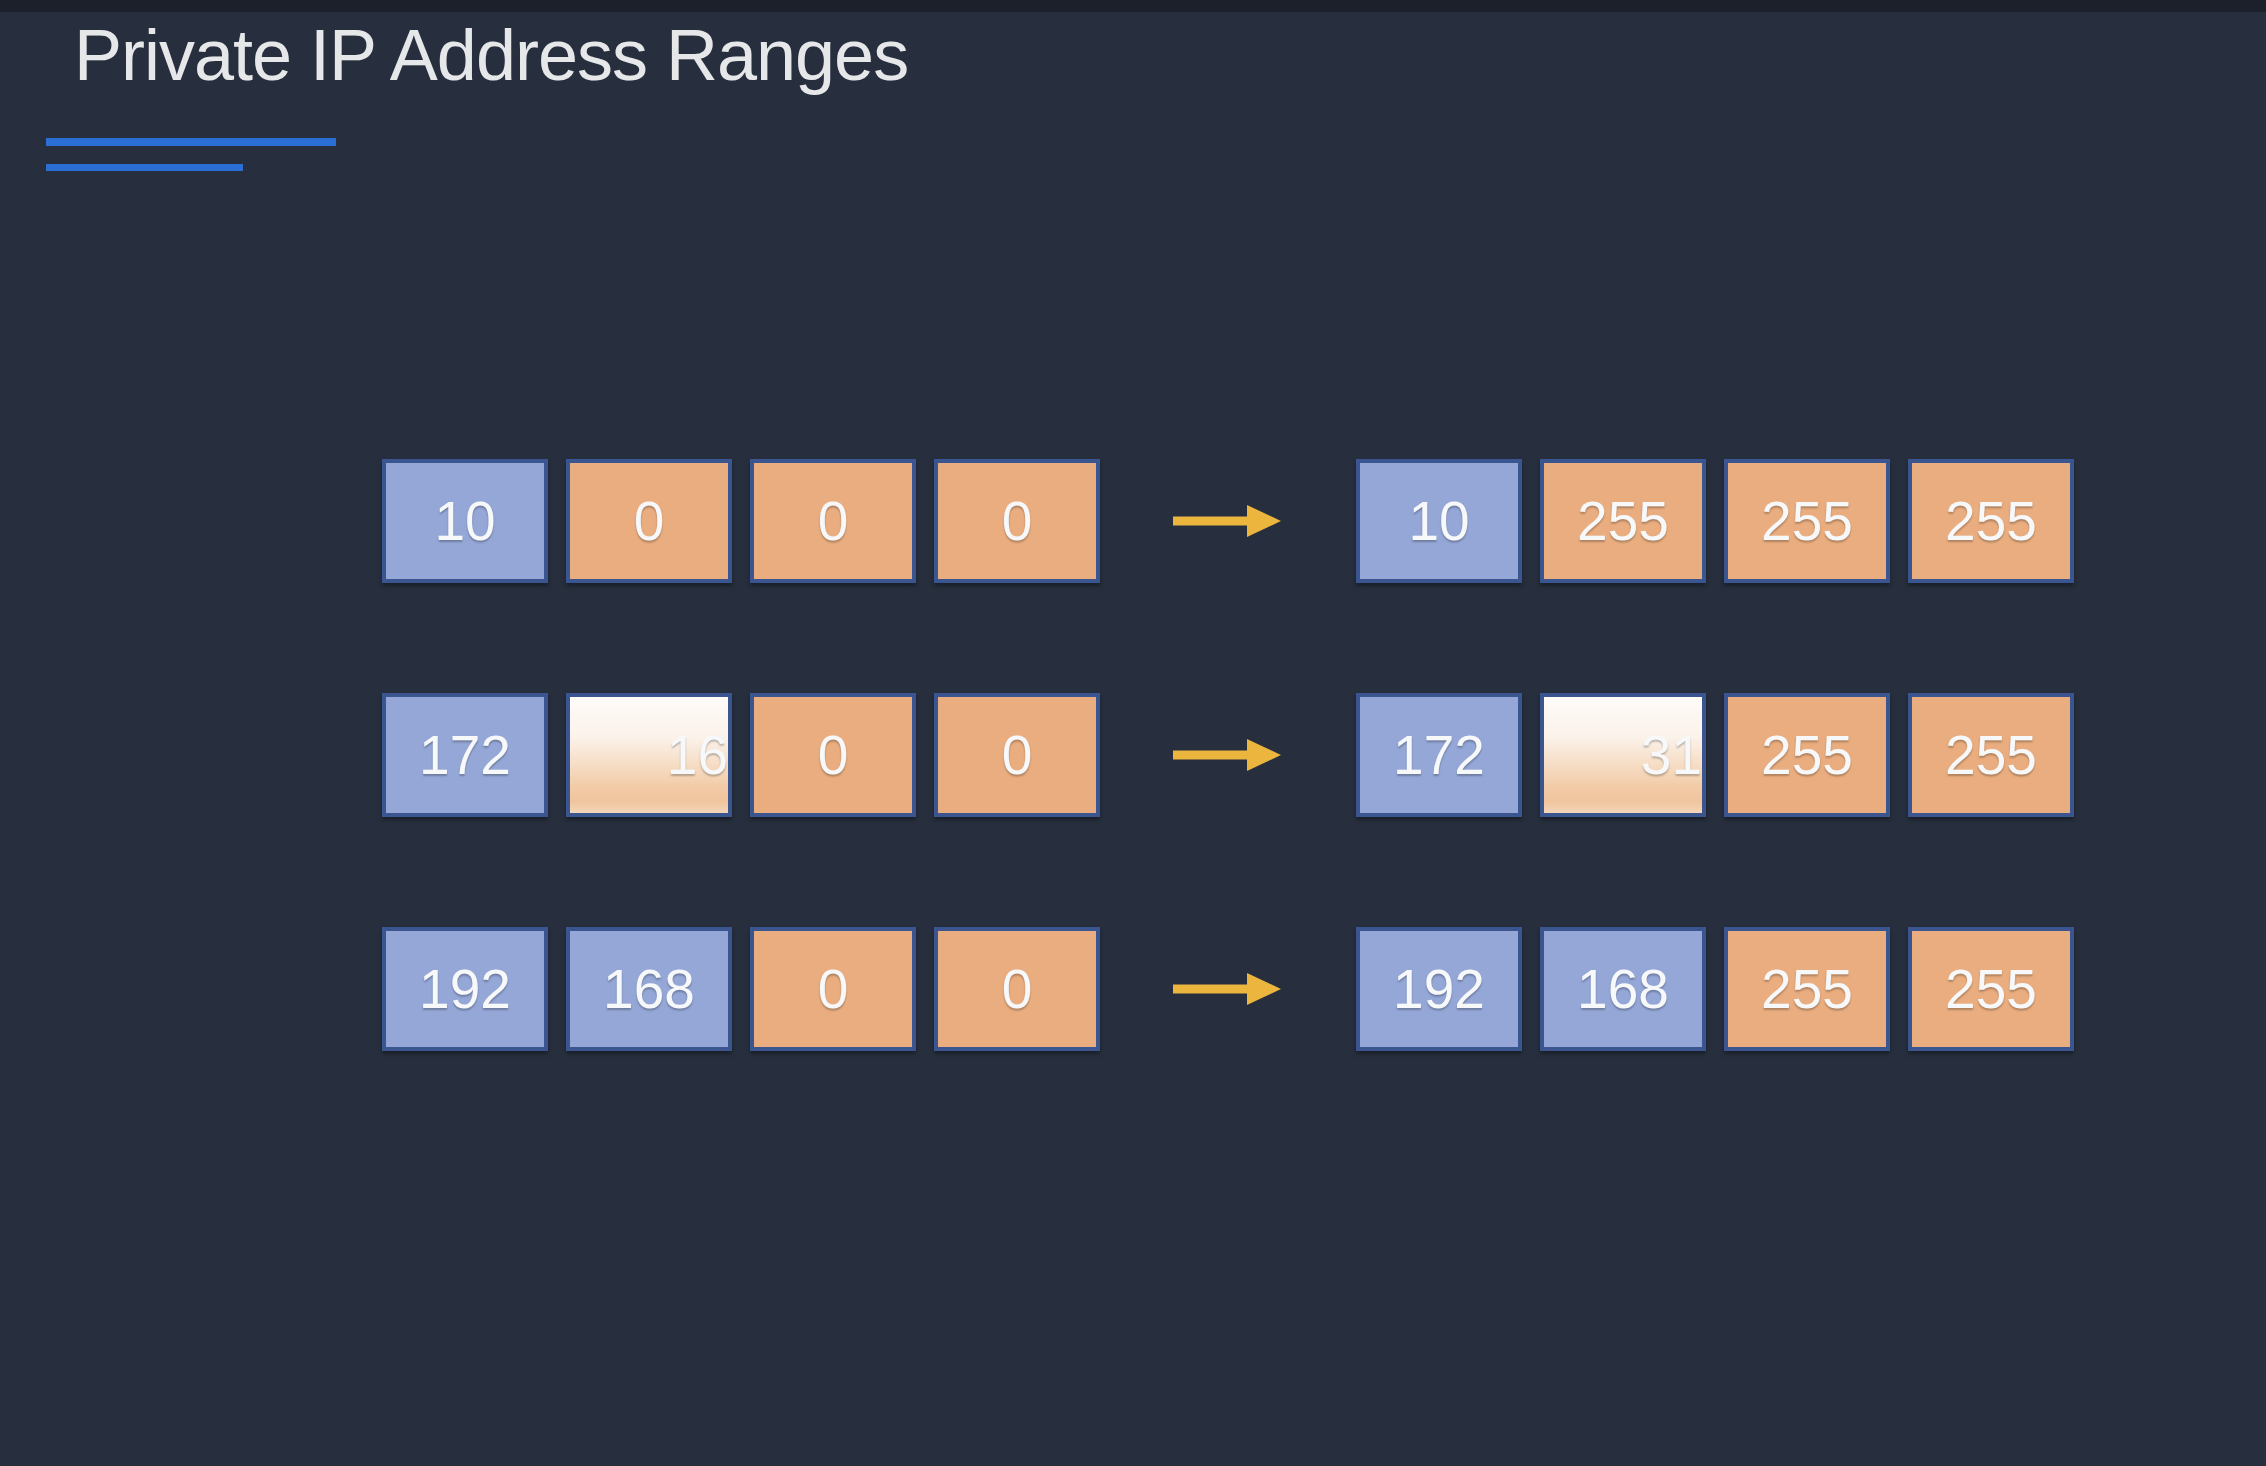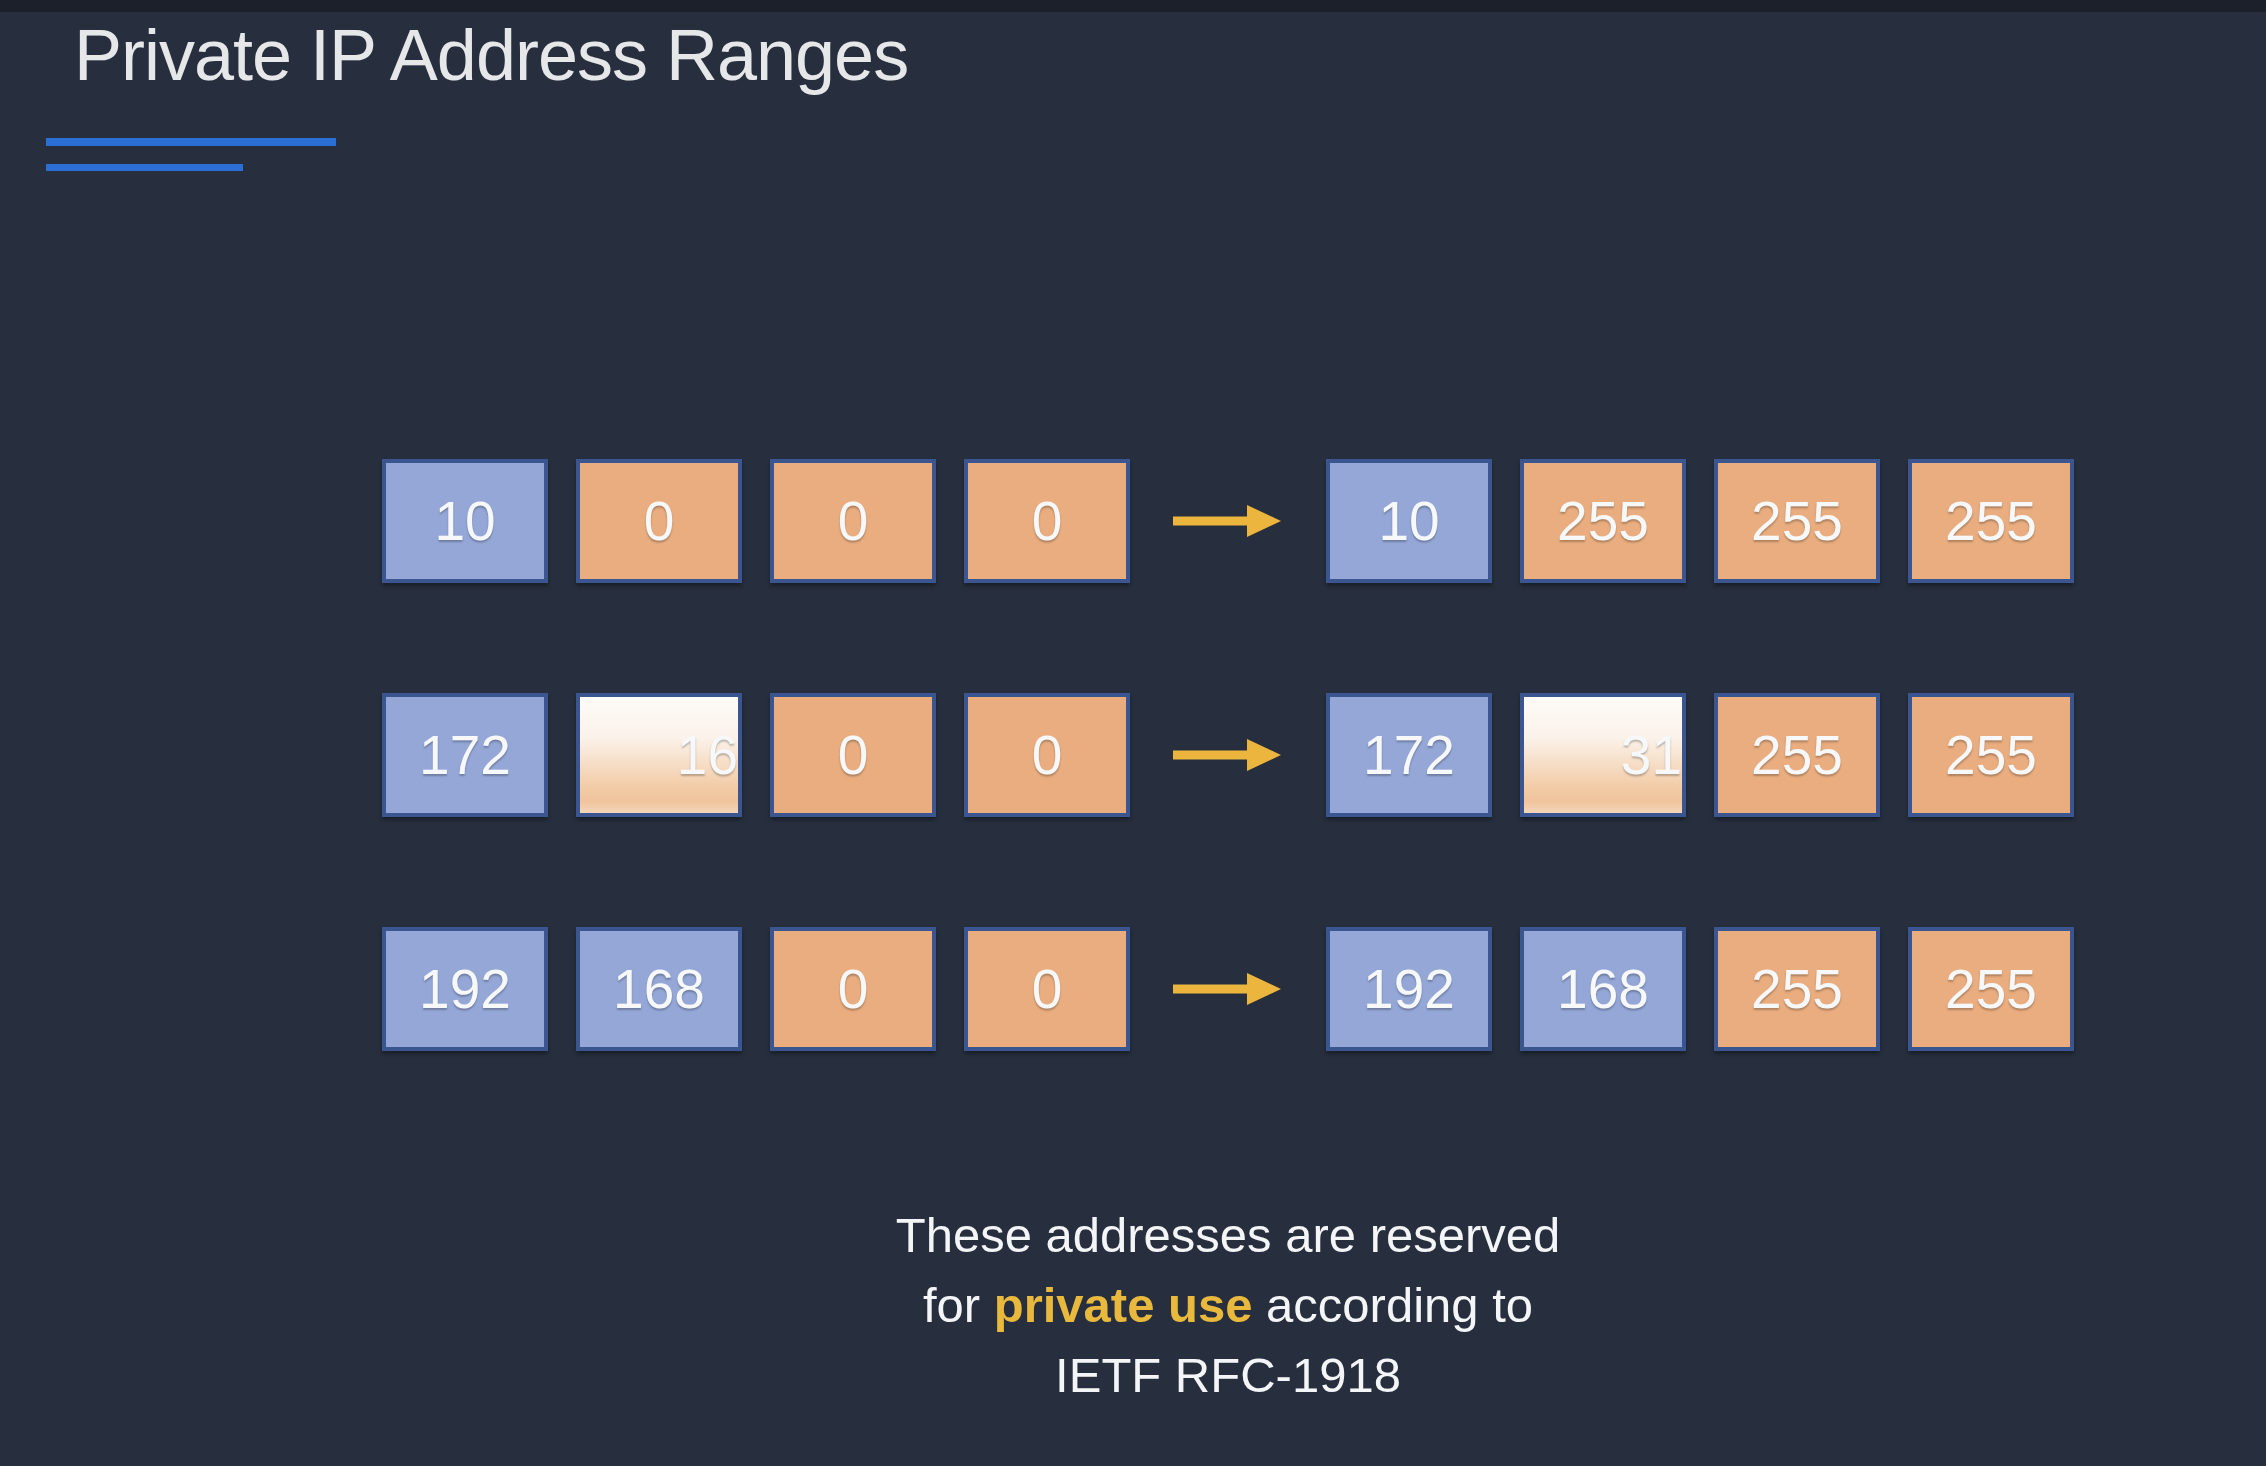--- a/index.html
+++ b/index.html
@@ -19,21 +19,21 @@
     font-size:72px;font-weight:400;line-height:1.1;letter-spacing:-1px;
     color:var(--title,#E6E7E9);
     white-space:nowrap;
   }
   .underline{position:absolute;background:var(--accent,#2C6FD4);}
   .underline-1{left:46px;top:138px;width:290px;height:8px;}
   .underline-2{left:46px;top:164px;width:197px;height:7px;}
 
   .diagram{position:absolute;left:382px;top:459px;width:1692px;}
   .ip-row{display:flex;align-items:center;height:124px;margin-bottom:110px;}
-  .octet-group{display:flex;gap:28px;}
+  .octet-group{display:flex;gap:18px;}
   .octet{
     width:166px;height:124px;box-sizing:border-box;
     border:4px solid var(--border,#3B5590);
     display:flex;align-items:center;justify-content:center;
     box-shadow:0 3px 4px rgba(0,0,0,0.35);
   }
   .octet span{
     color:#F7F8FA;font-size:55px;line-height:1;
     text-shadow:0 2px 2px rgba(0,0,0,0.25);
   }
@@ -174,18 +174,13 @@
           <div class="octet octet-orange">
             <span>255</span>
           </div>
           <div class="octet octet-orange">
             <span>255</span>
           </div>
         </div>
       </div>
     </div>
 
-  <div class="footnote">
-    <div>These addresses are reserved</div>
-    <div><span>for </span><span class="hl">private use</span><span> according to</span></div>
-    <div>IETF RFC-1918</div>
-  </div>
 </div>
 
 </body></html>

